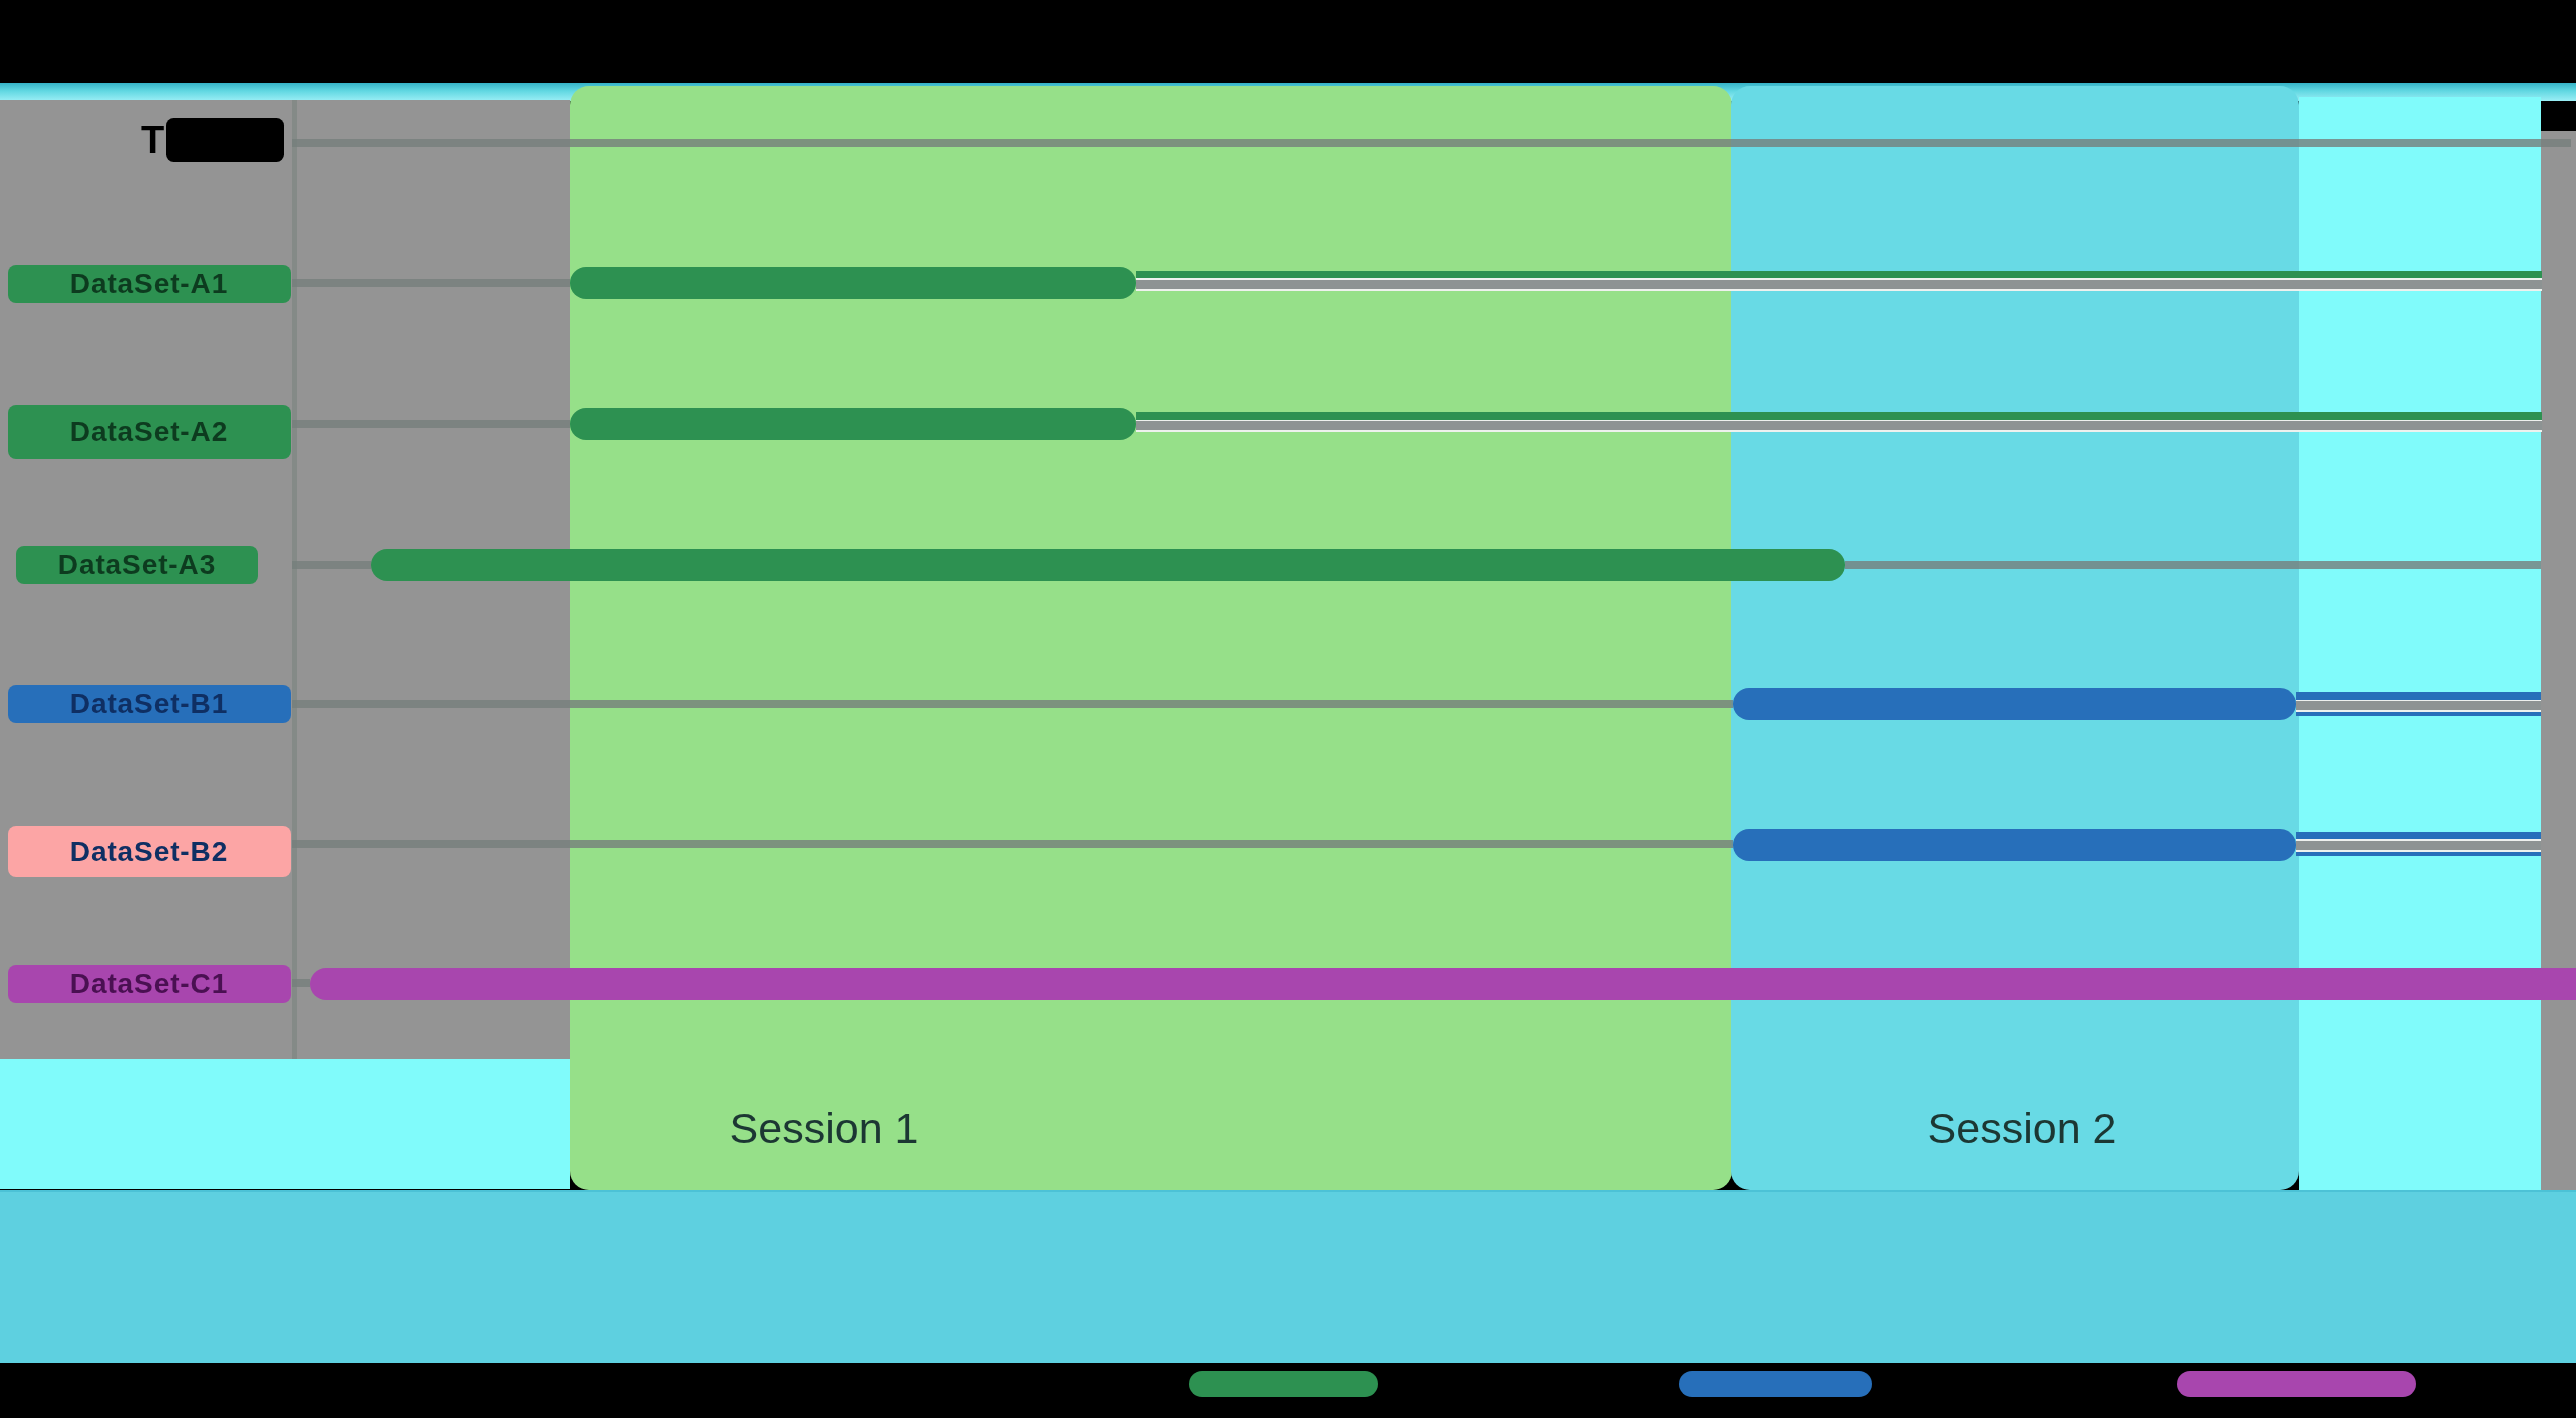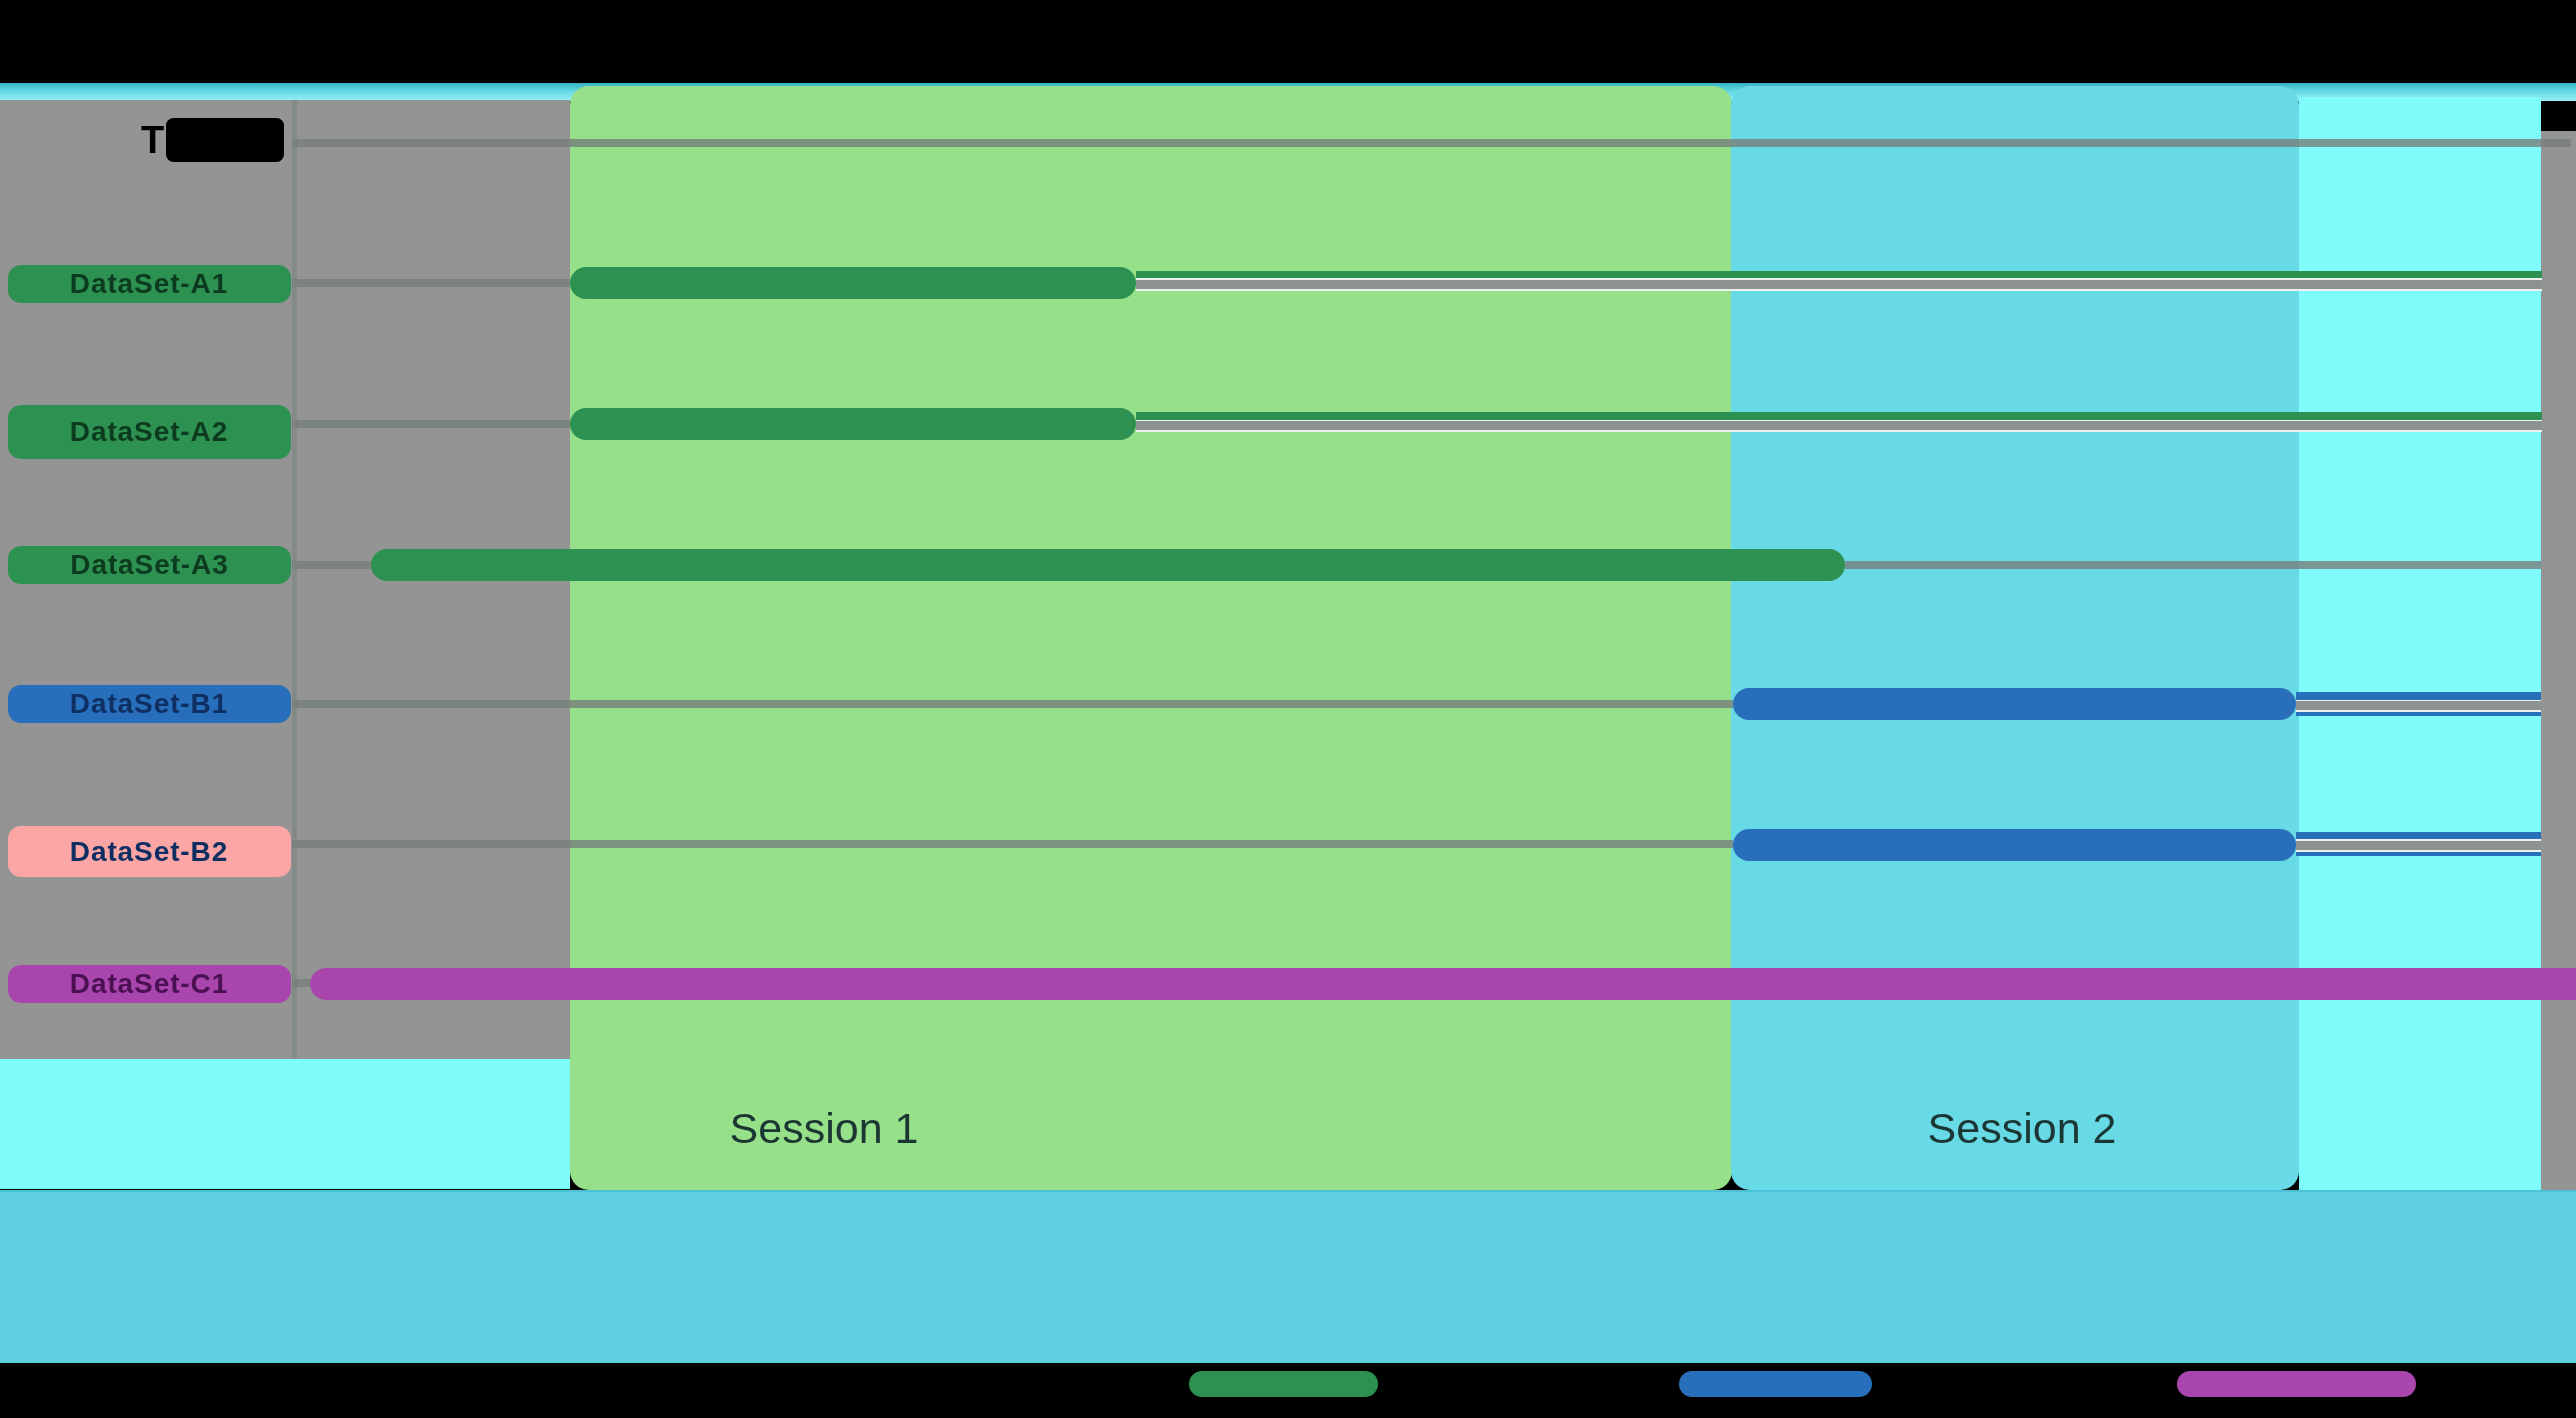--- a/index.html
+++ b/index.html
@@ -20,21 +20,21 @@
   #footer{background:#000;}
   .session-label{
     position:absolute;transform:translateX(-50%);
     font-size:43px;color:#1c3733;white-space:nowrap;
   }
   .gridline{position:absolute;height:8.4px;background:rgba(118,126,124,0.8);}
   .tail{position:absolute;height:24.4px;}
   .task-bar{position:absolute;height:32px;border-radius:16px;}
   .task-bar.clip-right{border-top-right-radius:0;border-bottom-right-radius:0;}
   .row-chip{
-    position:absolute;height:38px;border-radius:13px;
+    position:absolute;height:38px;border-radius:8px;
     display:flex;align-items:center;justify-content:center;
     font-size:28px;font-weight:bold;letter-spacing:0.9px;white-space:nowrap;
   }
   #header-cell{position:absolute;display:flex;align-items:center;}
   #header-text{font-size:38px;font-weight:bold;color:#000;line-height:1;}
   #header-box{background:#000;border-radius:7.5px;margin-left:1.9px;}
   .legend-pill{position:absolute;height:26px;border-radius:13px;}
 </style>
 </head>
 <body>
@@ -67,21 +67,21 @@
       <div class="task-bar" style="left: 570px; width: 566px; top: 267px; height: 32px; background: rgb(45, 145, 81);"></div>
       <div class="task-bar" style="left: 570px; width: 566px; top: 408px; height: 32px; background: rgb(45, 145, 81);"></div>
       <div class="task-bar" style="left: 371px; width: 1474px; top: 549px; height: 32px; background: rgb(45, 145, 81);"></div>
       <div class="task-bar" style="left: 1733px; width: 563px; top: 688px; height: 32px; background: rgb(39, 111, 186);"></div>
       <div class="task-bar" style="left: 1733px; width: 563px; top: 829px; height: 32px; background: rgb(39, 111, 186);"></div>
       <div class="task-bar clip-right" style="left: 310px; width: 2266px; top: 968px; height: 32px; background: rgb(168, 70, 174);"></div>
     </div>
   <div id="chip-layer">
       <div class="row-chip" style="left: 7.5px; width: 283px; top: 265px; height: 38px; background: rgb(45, 145, 81); color: rgb(13, 59, 31);">DataSet-A1</div>
       <div class="row-chip" style="left: 7.5px; width: 283px; top: 405px; height: 54px; background: rgb(45, 145, 81); color: rgb(13, 59, 31);">DataSet-A2</div>
-      <div class="row-chip" style="left: 8px; width: 283px; top: 546px; height: 38px; background: rgb(45, 145, 81); color: rgb(13, 59, 31);">DataSet-A3</div>
+      <div class="row-chip" style="left: 16px; width: 242px; top: 546px; height: 38px; background: rgb(45, 145, 81); color: rgb(13, 59, 31);">DataSet-A3</div>
       <div class="row-chip" style="left: 7.5px; width: 283px; top: 685px; height: 38px; background: rgb(39, 111, 186); color: rgb(15, 47, 99);">DataSet-B1</div>
       <div class="row-chip" style="left: 7.5px; width: 283px; top: 826px; height: 51px; background: #fca5a5; color: rgb(15, 47, 99);">DataSet-B2</div>
       <div class="row-chip" style="left: 7.5px; width: 283px; top: 965px; height: 38px; background: rgb(168, 70, 174); color: rgb(74, 16, 82);">DataSet-C1</div>
     </div>
 
   <div id="header-cell" style="left: 141px; top: 118px;">
     <span id="header-text">T</span>
     <span id="header-box" style="width: 118px; height: 44px; display: inline-block;"></span>
   </div>
 

